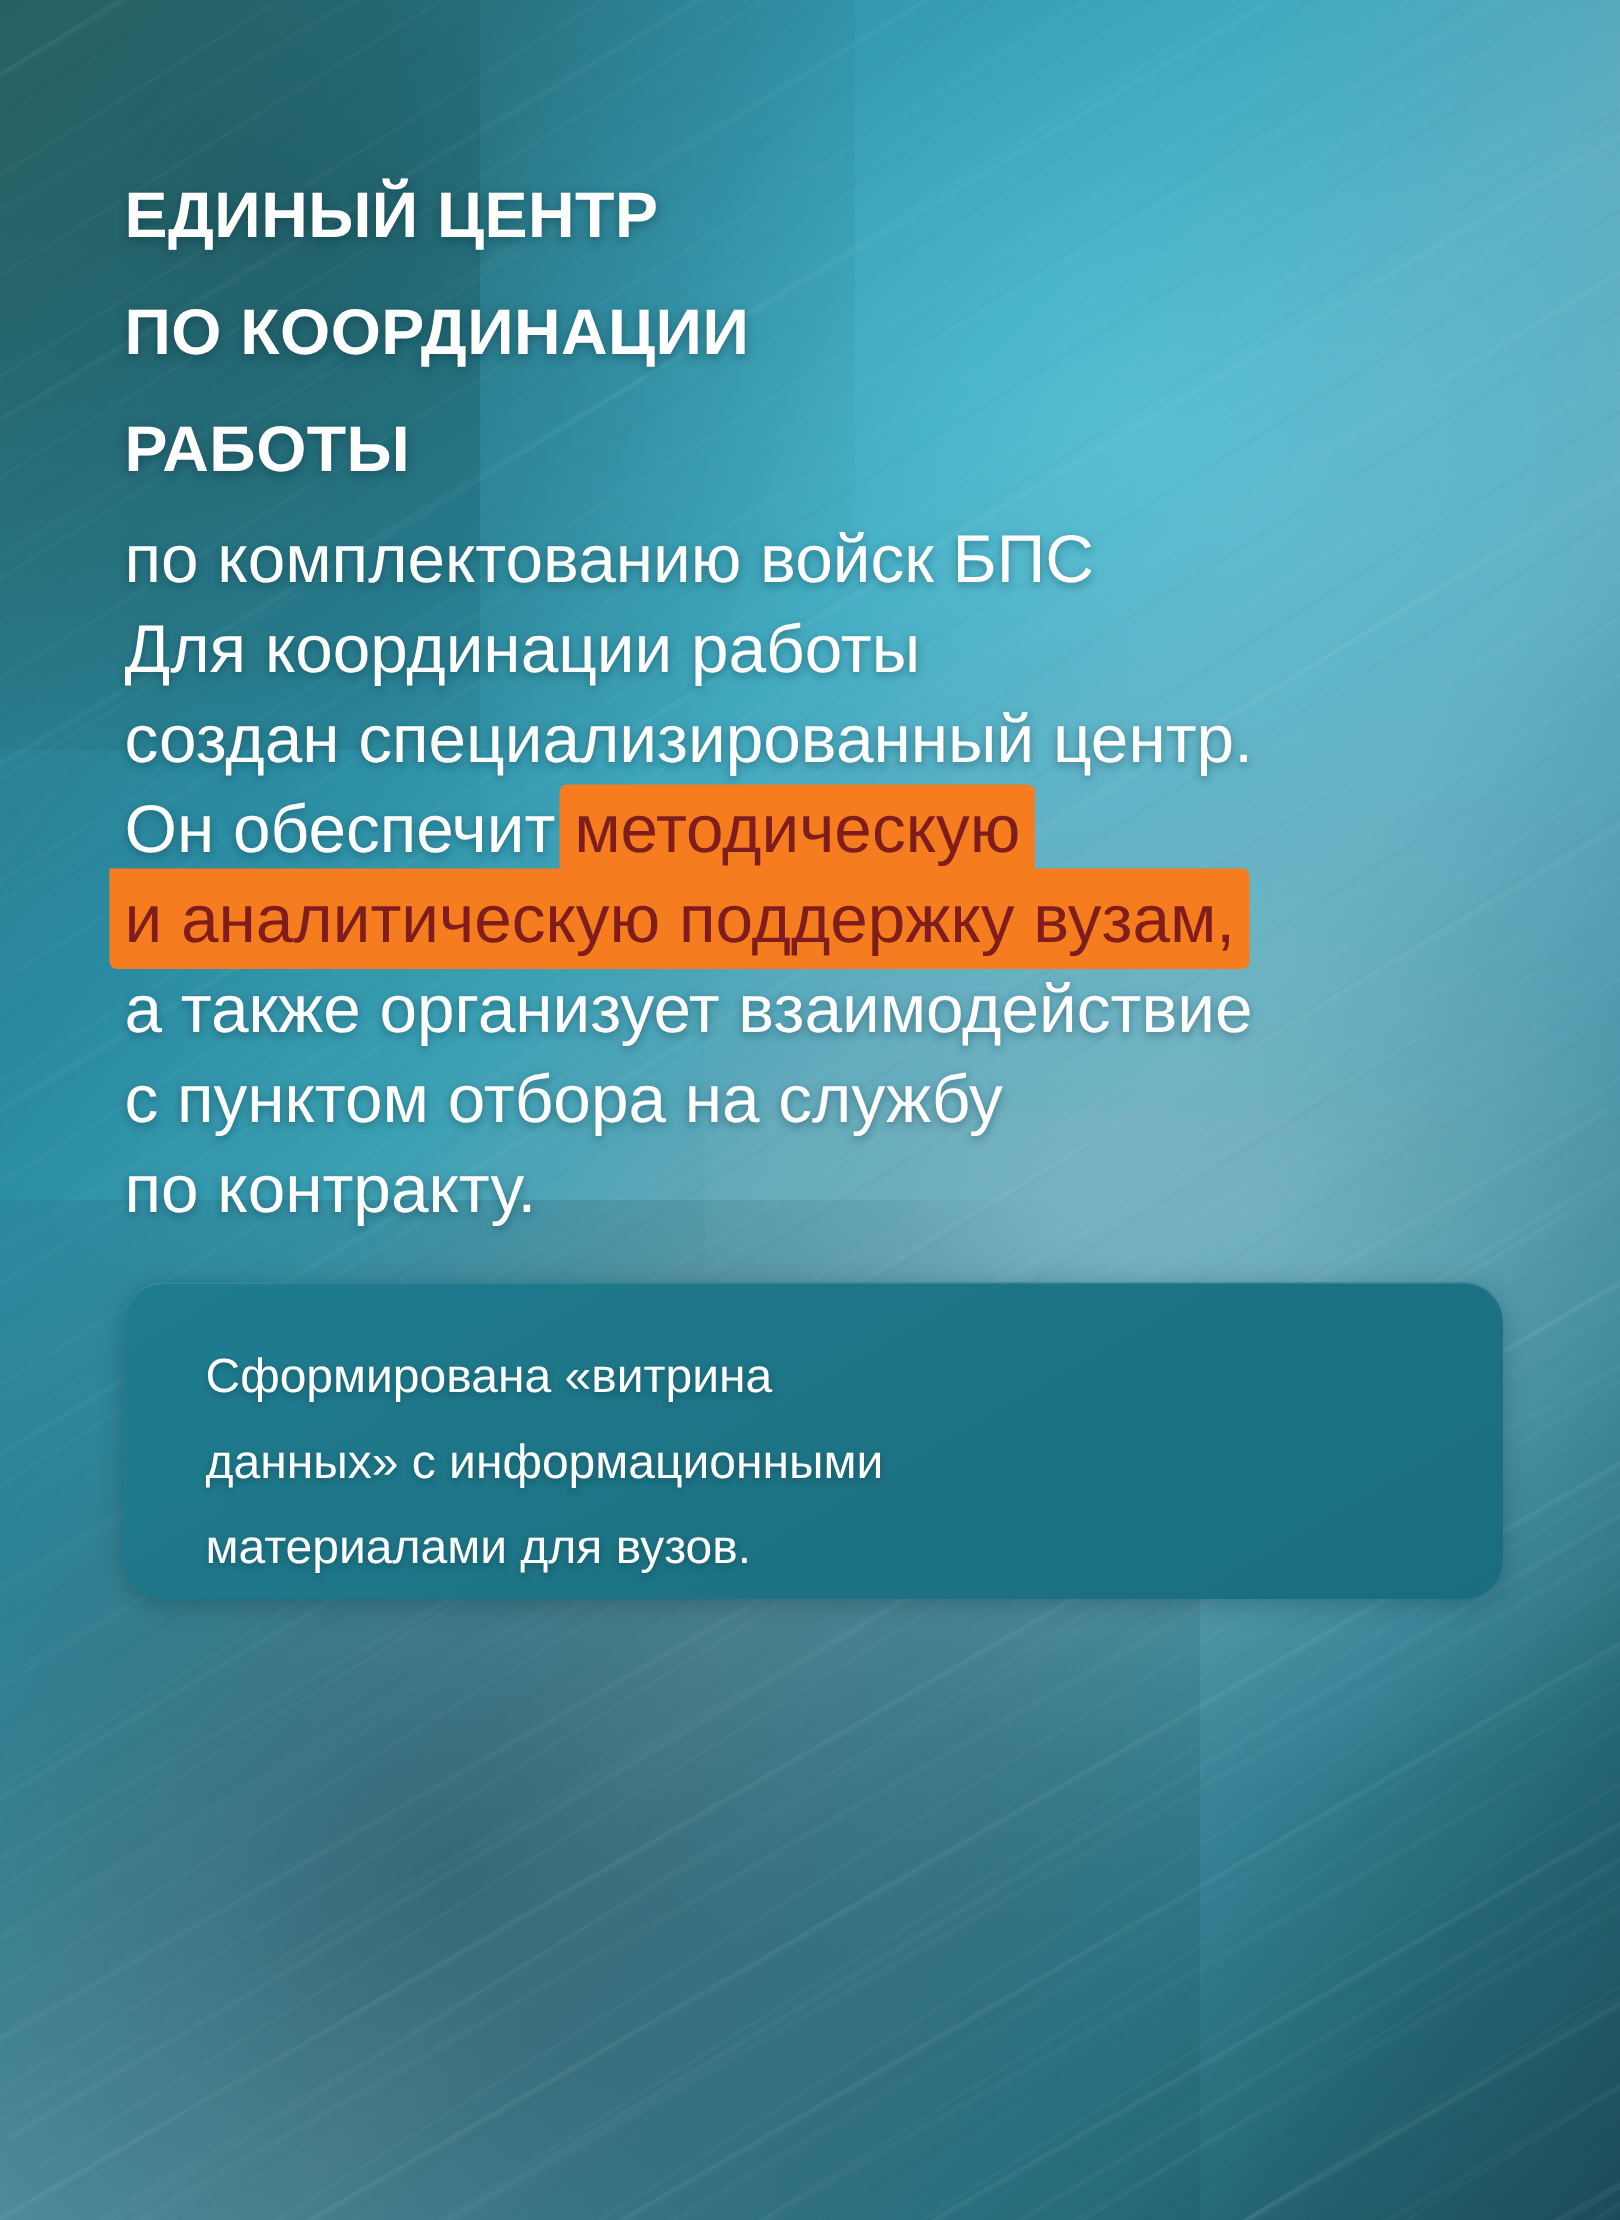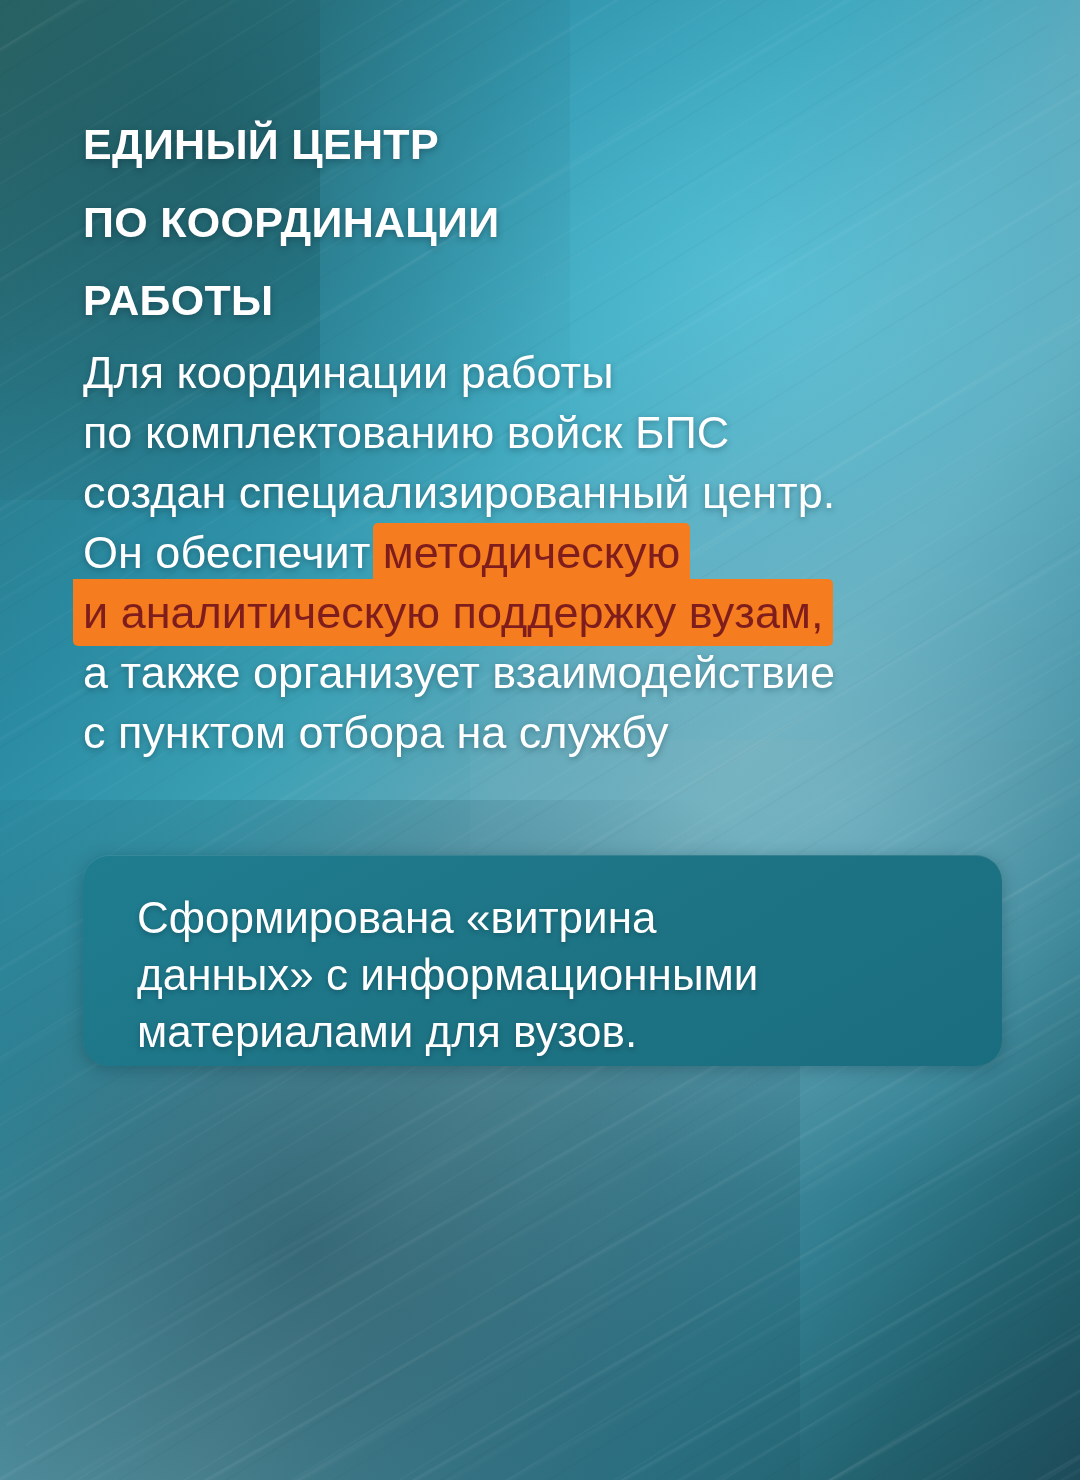--- a/index.html
+++ b/index.html
@@ -217,21 +217,21 @@
     box-sizing: border-box;
     background: linear-gradient(150deg, #1f7d90 0%, #1d7485 48%, #1a6d7e 100%);
     border-radius: 26px;
     box-shadow:
       0 3px 16px rgba(10, 44, 56, 0.30),
       inset 0 1px 0 rgba(255,255,255,0.10);
     padding: 34px 46px 38px 54px;
     color: #ffffff;
   }
   .card-text {
-    font-size: 44px;
+    font-size: 32px;
     line-height: 57px;
     font-weight: 400;
     text-shadow: 0 2px 5px rgba(6, 40, 52, 0.35);
   }
   .card-text .c-line { display: block; white-space: nowrap; }
 
   #card-1 { top: 855px; height: 211px; }
   #card-2 { top: 1136px; height: 266px; }
 </style>
 </head>
@@ -249,27 +249,28 @@
 
   <div id="content">
 
     <h1 id="headline">
       <span class="hl-line">ЕДИНЫЙ ЦЕНТР</span>
       <span class="hl-line">ПО КООРДИНАЦИИ</span>
       <span class="hl-line">РАБОТЫ</span>
     </h1>
 
     <div id="lede">
+      <span class="p-line">по комплектованию войск БПС</span>
       <span class="p-line">Для координации работы</span>
-      <span class="p-line">по комплектованию войск БПС</span>
       <span class="p-line">создан специализированный центр.</span>
       <span class="p-line"><span>Он обеспечит </span><span class="mark mark-top">методическую</span></span>
       <span class="p-line"><span class="mark mark-bottom">и аналитическую поддержку вузам,</span></span>
       <span class="p-line">а также организует взаимодействие</span>
       <span class="p-line">с пунктом отбора на службу</span>
+      <span class="p-line">по контракту.</span>
     </div>
 
     <div class="card" id="card-1">
       <div class="card-text">
         <span class="c-line">Сформирована «витрина</span>
         <span class="c-line">данных» с информационными</span>
         <span class="c-line">материалами для вузов.</span>
       </div>
     </div>
 

